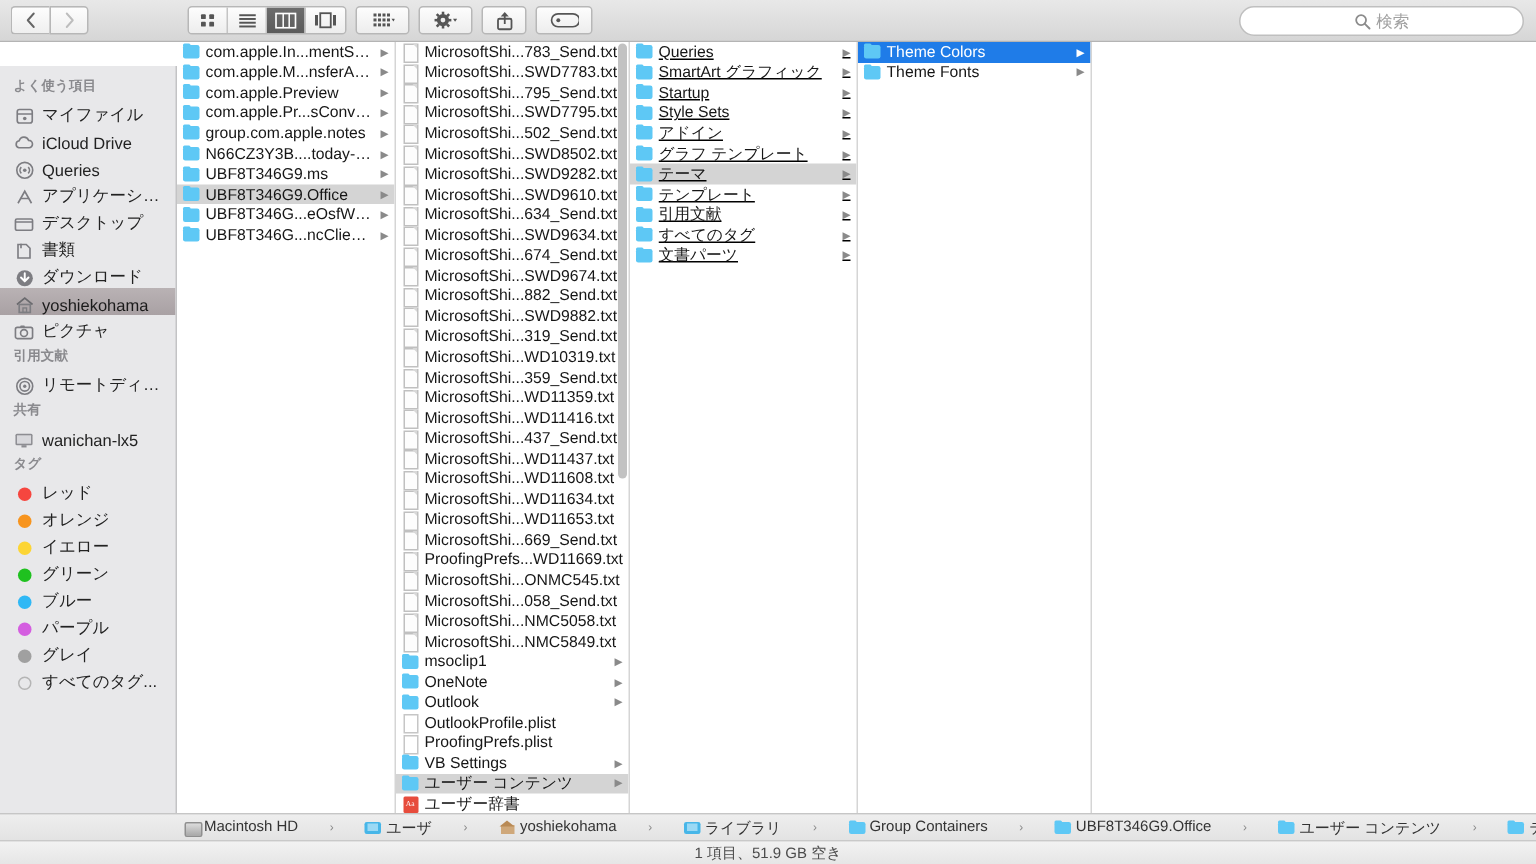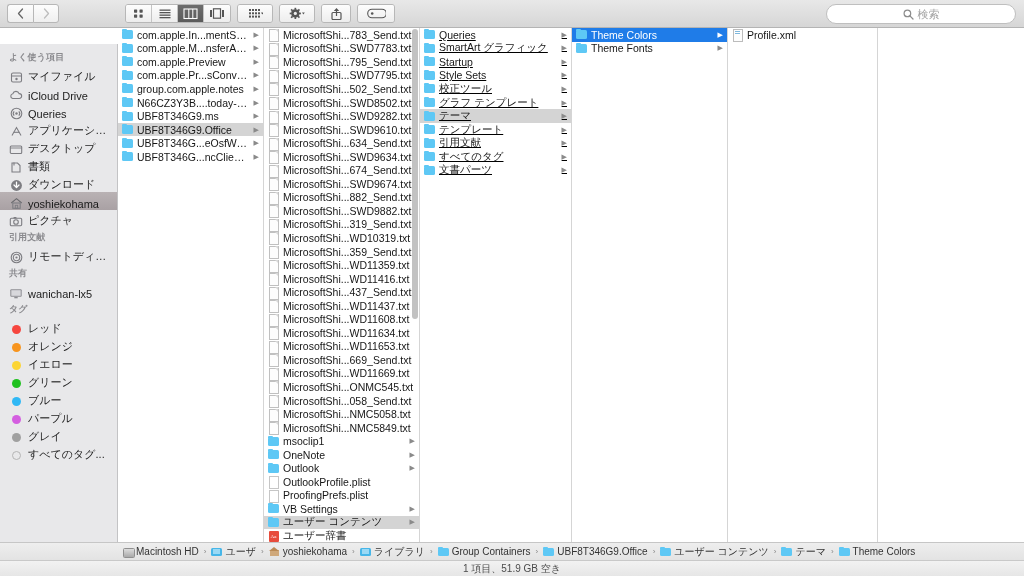--- a/index.html
+++ b/index.html
@@ -172,21 +172,21 @@
     position: absolute; right: 1px; top: 1px; width: 6px;
     border-radius: 3px; background: #c2c2c2;
   }
 
   
   .pathbar {
     height: 18px; flex: 0 0 18px;
     background: linear-gradient(to bottom,#eeeeee,#e3e3e3);
     border-top: 1px solid #c6c6c6;
     display: flex; align-items: center;
-    padding-left: 122px; gap: 0;
+    padding-left: 122px; gap: 16px;
     font-size: 10px; color: #333;
     overflow: hidden;
   }
   .pb-item { display: flex; align-items: center; gap: 3px; white-space: nowrap; }
   .pb-sep { color: #888; padding: 0 5px; font-size: 8px; }
   .pb-ico { width: 11px; height: 11px; position: relative; flex: 0 0 11px; }
   .pb-ico.folder::before { content:''; position:absolute; left:0; top:1.5px; width:11px; height:8px; background:#5ec8f5; border-radius:1.5px;}
   .pb-ico.folder::after { content:''; position:absolute; left:0; top:0.5px; width:5px; height:2px; background:#5ec8f5; border-radius:1px 1px 0 0;}
   .pb-ico.disk::before { content:''; position:absolute; left:0.5px; top:1.5px; width:10px; height:8px; background:linear-gradient(to bottom,#dcdcdc,#a9a9a9); border-radius:1.5px; border:1px solid #8f8f8f;}
   .pb-ico.blue-folder::before { content:''; position:absolute; left:0; top:1.5px; width:11px; height:8px; background:#47b6e8; border-radius:1.5px;}
@@ -644,21 +644,21 @@
           <div class="row">
             <span class="ico doc"></span>
             <span class="row-name">MicrosoftShi...WD11653.txt</span>
           </div>
           <div class="row">
             <span class="ico doc"></span>
             <span class="row-name">MicrosoftShi...669_Send.txt</span>
           </div>
           <div class="row">
             <span class="ico doc"></span>
-            <span class="row-name">MicrosoftShi...WD11669.txt</span>
+            <span class="row-name">ProofingPrefs...WD11669.txt</span>
           </div>
           <div class="row">
             <span class="ico doc"></span>
             <span class="row-name">MicrosoftShi...ONMC545.txt</span>
           </div>
           <div class="row">
             <span class="ico doc"></span>
             <span class="row-name">MicrosoftShi...058_Send.txt</span>
           </div>
           <div class="row">
@@ -724,21 +724,21 @@
             <span class="row-name">Startup</span>
             <span class="chev">▶</span>
           </div>
           <div class="row">
             <span class="ico folder"></span>
             <span class="row-name">Style Sets</span>
             <span class="chev">▶</span>
           </div>
           <div class="row">
             <span class="ico folder"></span>
-            <span class="row-name">校正ツール</span>
+            <span class="row-name">アドイン</span>
             <span class="chev">▶</span>
           </div>
           <div class="row">
             <span class="ico folder"></span>
             <span class="row-name">グラフ テンプレート</span>
             <span class="chev">▶</span>
           </div>
           <div class="row sel-gray">
             <span class="ico folder"></span>
             <span class="row-name">テーマ</span>
@@ -768,26 +768,20 @@
         <div class="col c4">
           <div class="row sel-blue">
             <span class="ico folder"></span>
             <span class="row-name">Theme Colors</span>
             <span class="chev">▶</span>
           </div>
           <div class="row">
             <span class="ico folder"></span>
             <span class="row-name">Theme Fonts</span>
             <span class="chev">▶</span>
-          </div>
-        </div>
-        <div class="col c5">
-          <div class="row">
-            <span class="ico doc-lines"></span>
-            <span class="row-name">Profile.xml</span>
           </div>
         </div>
         <div class="col c6"></div>
       </div>
 
   </div>
 
   <div class="pathbar" id="pathbar">
       <span class="pb-item">
         <span class="pb-ico disk"></span>

